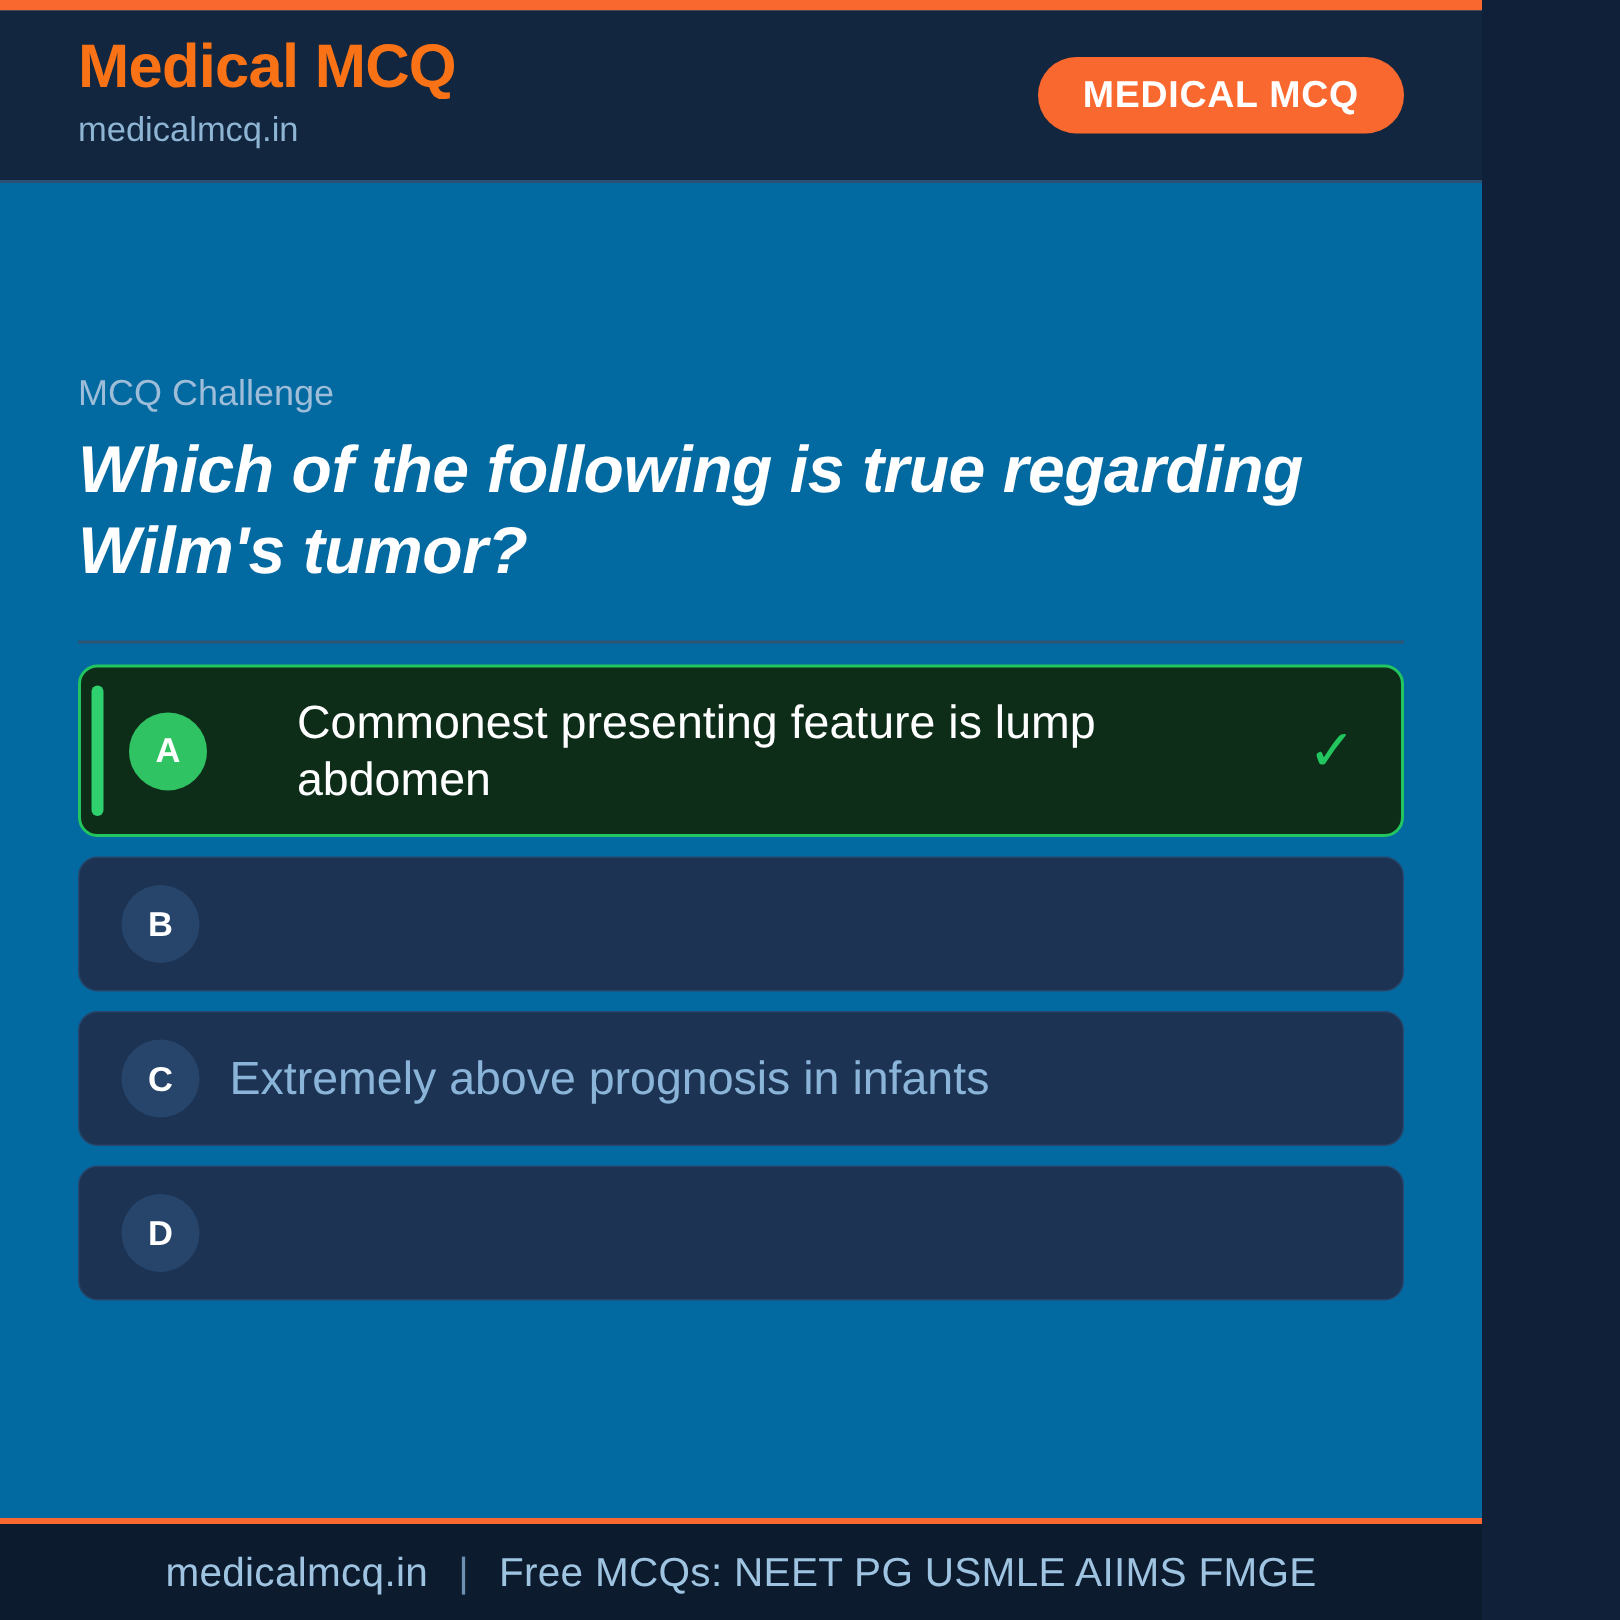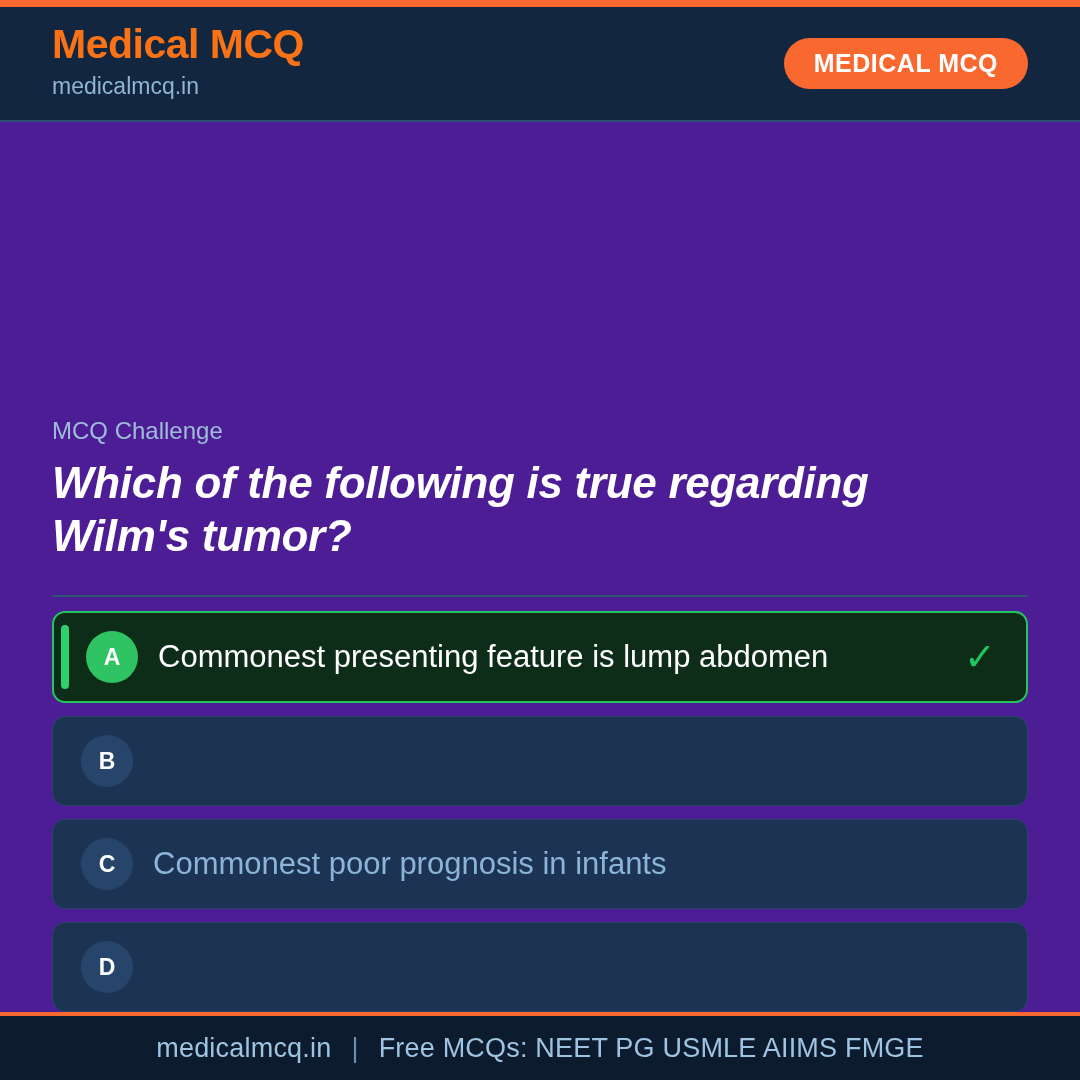--- a/index.html
+++ b/index.html
@@ -8,25 +8,25 @@
   }
   body {
     width: 1080px;
     height: 1080px;
     background: #0f2038;
     font-family: "Liberation Sans", sans-serif;
     overflow: hidden;
   }
   .page {
     position: relative;
-    width: 1080px;
+    width: 988px;
     height: 1080px;
     display: flex;
     flex-direction: column;
-    background: #4c1d95;
+    background: #0369a1;
   }
 
   
   .top-strip {
     height: 7px;
     width: 100%;
     background: #f9682f;
     flex: none;
   }
 
@@ -72,21 +72,21 @@
   }
 
   
   .main {
     flex: 1 1 auto;
     position: relative;
     padding: 0 52px;
     box-sizing: border-box;
     display: flex;
     flex-direction: column;
-    justify-content: flex-end;
+    justify-content: center;
   }
   .content-inner {
     width: 100%;
     margin-top: -18px;
   }
 
   .eyebrow {
     font-size: 24px;
     color: #9dbdd8;
     line-height: 1.2;
@@ -171,20 +171,21 @@
     width: 8px;
     border-radius: 4px;
     background: #2fd06e;
   }
   .option.correct .badge {
     background: #2fc363;
     color: #ffffff;
   }
   .option.correct .otext {
     color: #ffffff;
+    margin-left: 40px;
   }
   .option.correct .tick {
     visibility: visible;
   }
   .option .accent-bar { display: none; }
   .option.correct .accent-bar { display: block; }
 
   
   .footer {
     flex: none;
@@ -243,21 +244,21 @@
 
         <div class="option">
 
           <div class="badge">B</div>
           <div class="tick"></div>
         </div>
 
         <div class="option">
 
           <div class="badge">C</div>
-          <div class="otext">Commonest poor prognosis in infants</div>
+          <div class="otext">Extremely above prognosis in infants</div>
           <div class="tick"></div>
         </div>
 
         <div class="option">
 
           <div class="badge">D</div>
           <div class="tick"></div>
         </div>
 
       </div>

